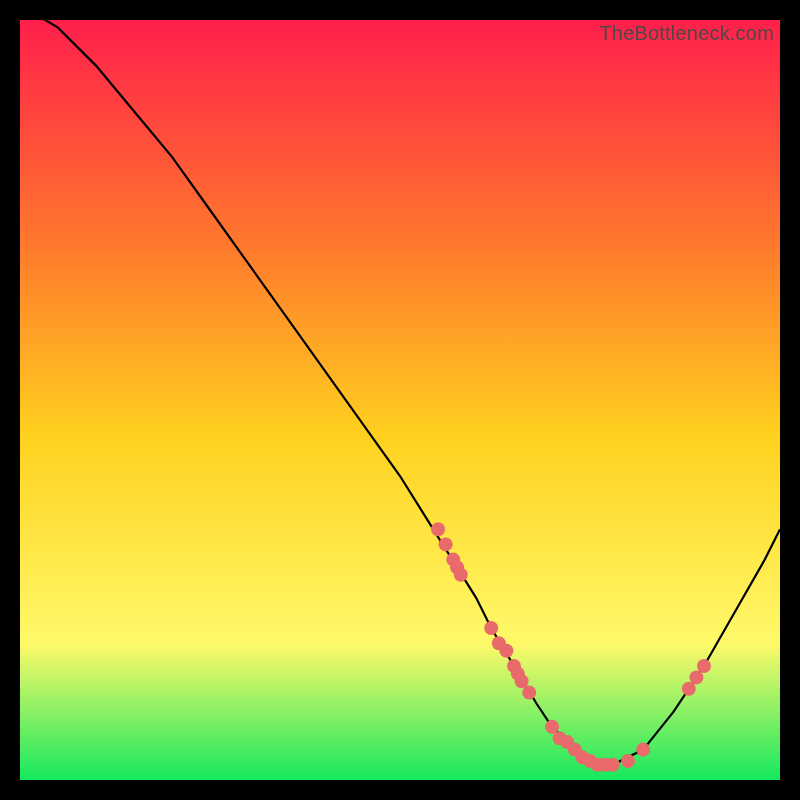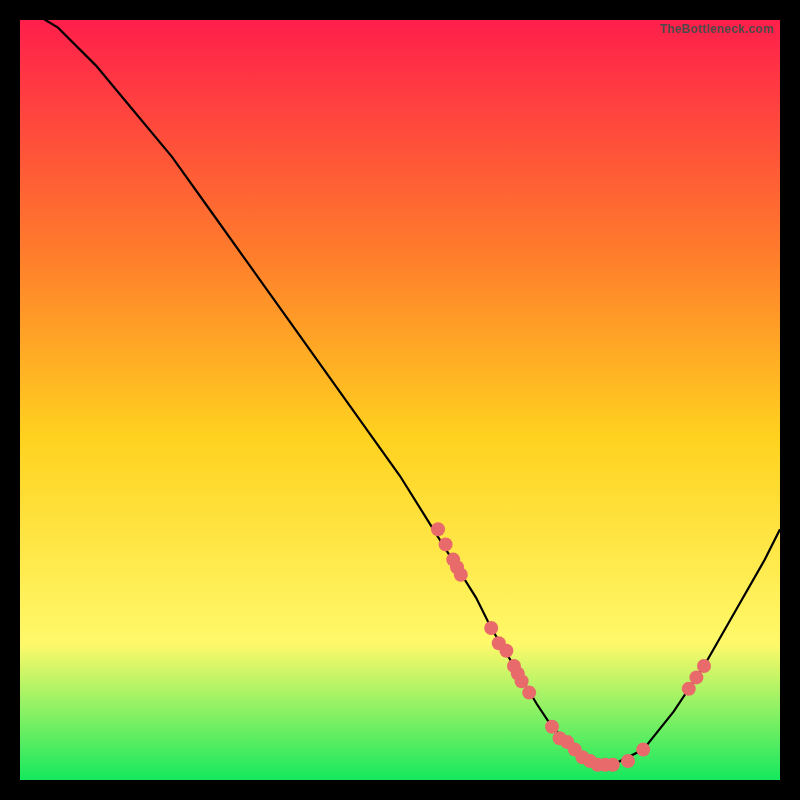--- a/index.html
+++ b/index.html
@@ -24,22 +24,22 @@
     left: 0;
     top: 0;
     width: 760px;
     height: 760px;
   }
   .watermark {
     position: absolute;
     top: 2px;
     right: 6px;
     color: #4a4a4a;
-    font-size: 12px;
-    font-weight: 700;
+    font-size: 20px;
+    font-weight: 400;
     letter-spacing: 0.2px;
     user-select: none;
   }
   svg {
     display: block;
   }
 </style>
 </head>
 <body>
 

